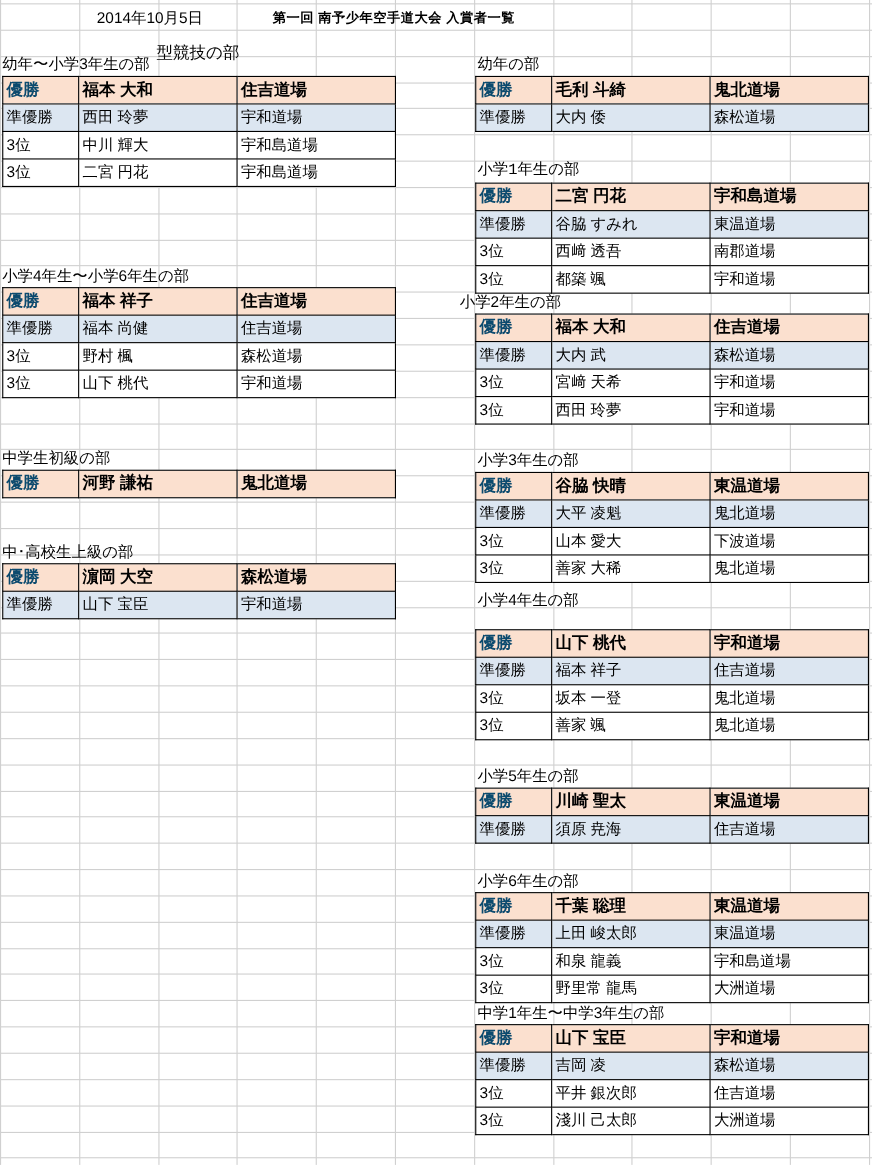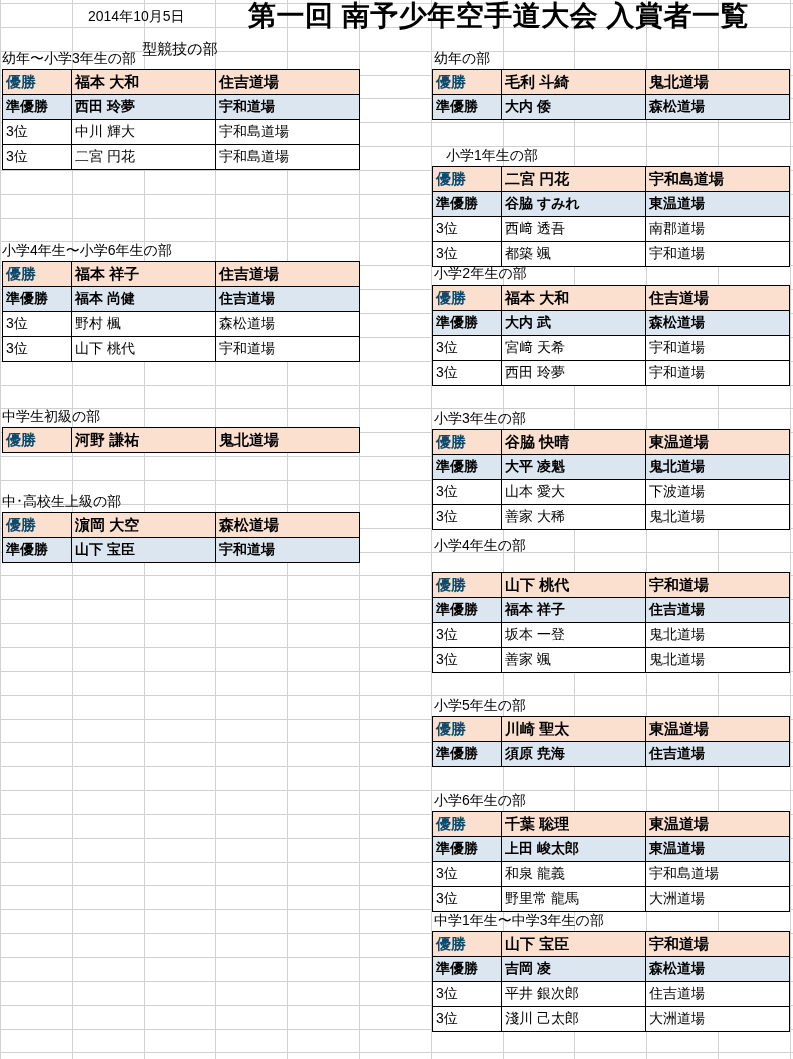--- a/index.html
+++ b/index.html
@@ -45,21 +45,21 @@
     left: 88px;
     top: 7px;
     font-size: 14px;
     line-height: 18px;
     white-space: nowrap;
     text-align: right;
   }
   .doc-title {
     left: 248px;
     top: 3px;
-    font-size: 28px;
+    font-size: 12px;
     font-weight: bold;
     line-height: 26px;
     letter-spacing: 0.5px;
     white-space: nowrap;
   }
   .col-heading {
     font-size: 15px;
     font-weight: normal;
     line-height: 20px;
     white-space: nowrap;
@@ -92,21 +92,21 @@
     padding: 0 2px 1px 3px;
     font-size: 14px;
     line-height: 15px;
     white-space: nowrap;
     overflow: hidden;
     vertical-align: middle;
   }
 
   tr.rank-1 td { background: #fbe0cf; font-weight: bold; font-size: 15px; }
   tr.rank-1 td.rank { color: #0c4a6e; }
-  tr.rank-2 td { background: #dce6f1; font-weight: bold; }
+  tr.rank-2 td { background: #dce6f1; font-weight: normal; }
   tr.rank-3 td { background: #ffffff; }
 
   td.rank { letter-spacing: 0px; }
   td.name { letter-spacing: 0px; }
 </style>
 </head>
 <body>
 
 <div id="grid">
     <div class="gl-v" style="left: 0px;"></div>
@@ -285,21 +285,21 @@
           <td class="name">毛利  斗綺</td>
           <td class="dojo">鬼北道場</td>
         </tr>
         <tr class="rank-2">
           <td class="rank">準優勝</td>
           <td class="name">大内  倭</td>
           <td class="dojo">森松道場</td>
         </tr>
       </tbody>
     </table>
-    <div class="abs section-label" style="left: 446px; top: 146px;">小学1年生の部</div>
+    <div class="abs section-label" style="left: 434px; top: 146px; font-family: Liberation Mono, monospace;">小学1年生の部</div>
     <table class="result" style="left: 432px; top: 166px;">
       <colgroup>
         <col class="c-rank">
         <col class="c-name">
         <col class="c-dojo">
       </colgroup>
       <tbody>
         <tr class="rank-1">
           <td class="rank">優勝</td>
           <td class="name">二宮  円花</td>
@@ -315,21 +315,21 @@
           <td class="name">西﨑  透吾</td>
           <td class="dojo">南郡道場</td>
         </tr>
         <tr class="rank-3">
           <td class="rank">3位</td>
           <td class="name">都築  颯</td>
           <td class="dojo">宇和道場</td>
         </tr>
       </tbody>
     </table>
-    <div class="abs section-label" style="left: 434px; top: 265px; font-family: Liberation Mono, monospace;">小学2年生の部</div>
+    <div class="abs section-label" style="left: 418px; top: 265px;">小学2年生の部</div>
     <table class="result" style="left: 432px; top: 285px;">
       <colgroup>
         <col class="c-rank">
         <col class="c-name">
         <col class="c-dojo">
       </colgroup>
       <tbody>
         <tr class="rank-1">
           <td class="rank">優勝</td>
           <td class="name">福本  大和</td>

